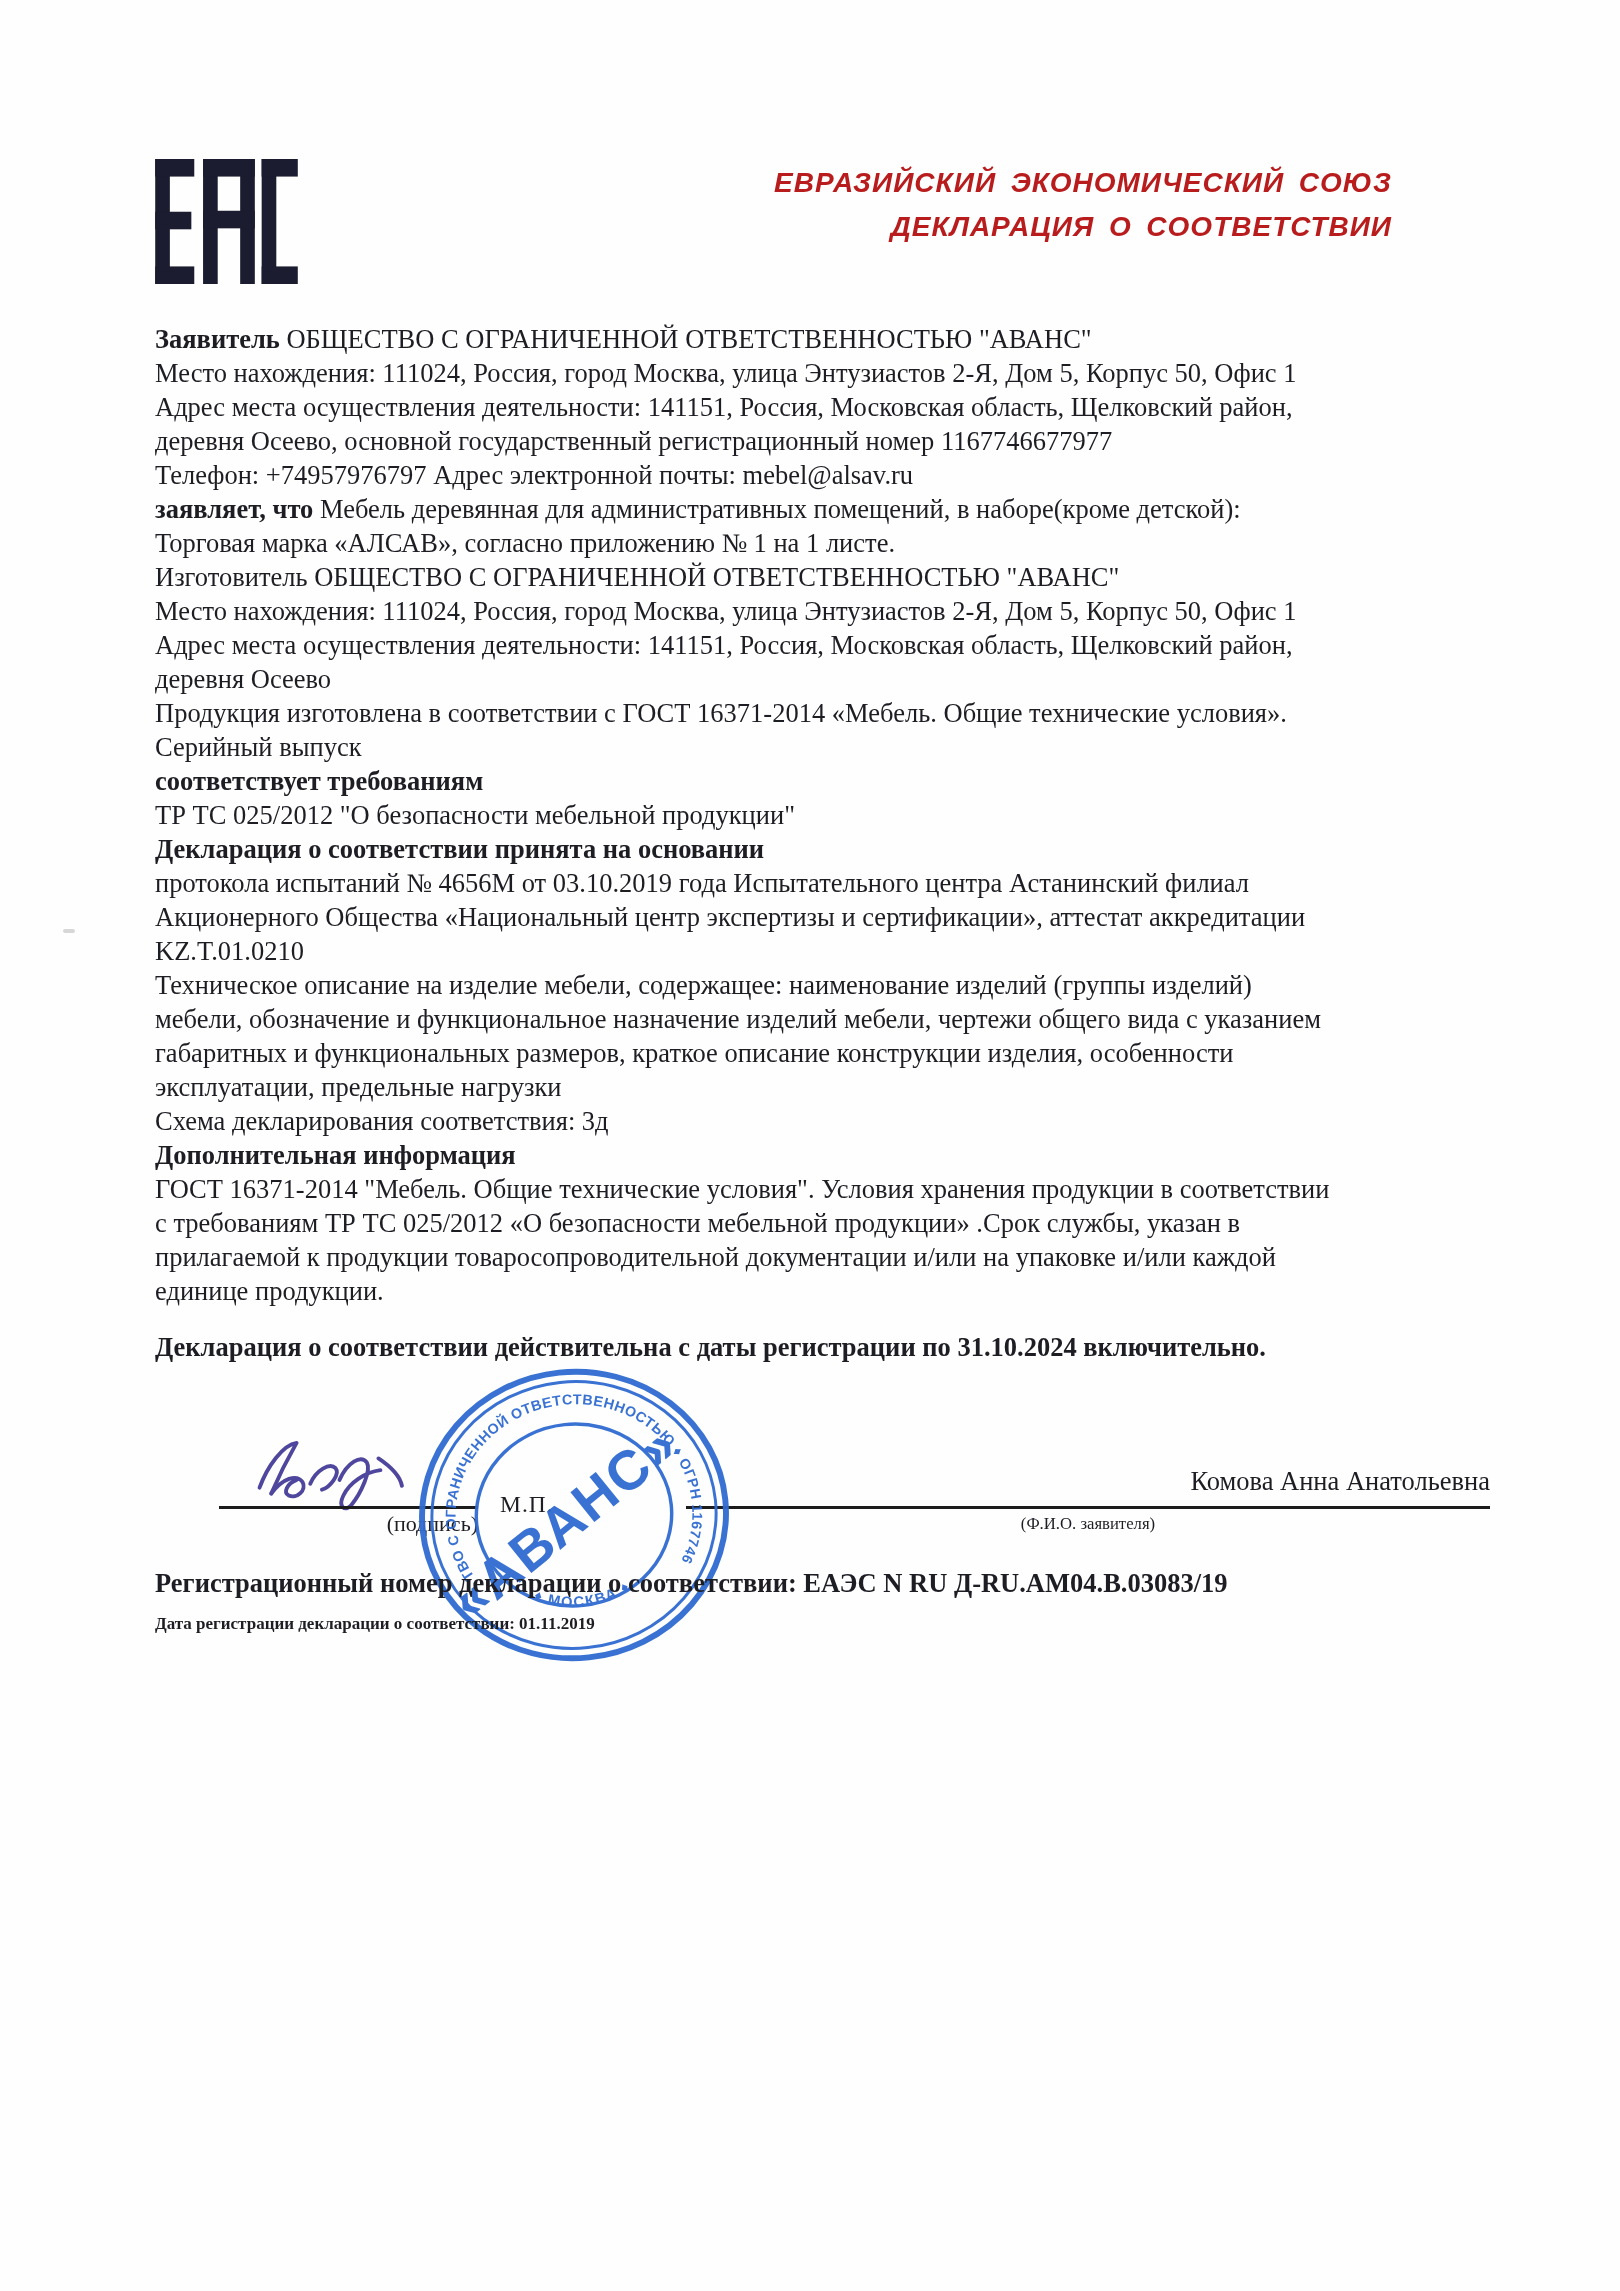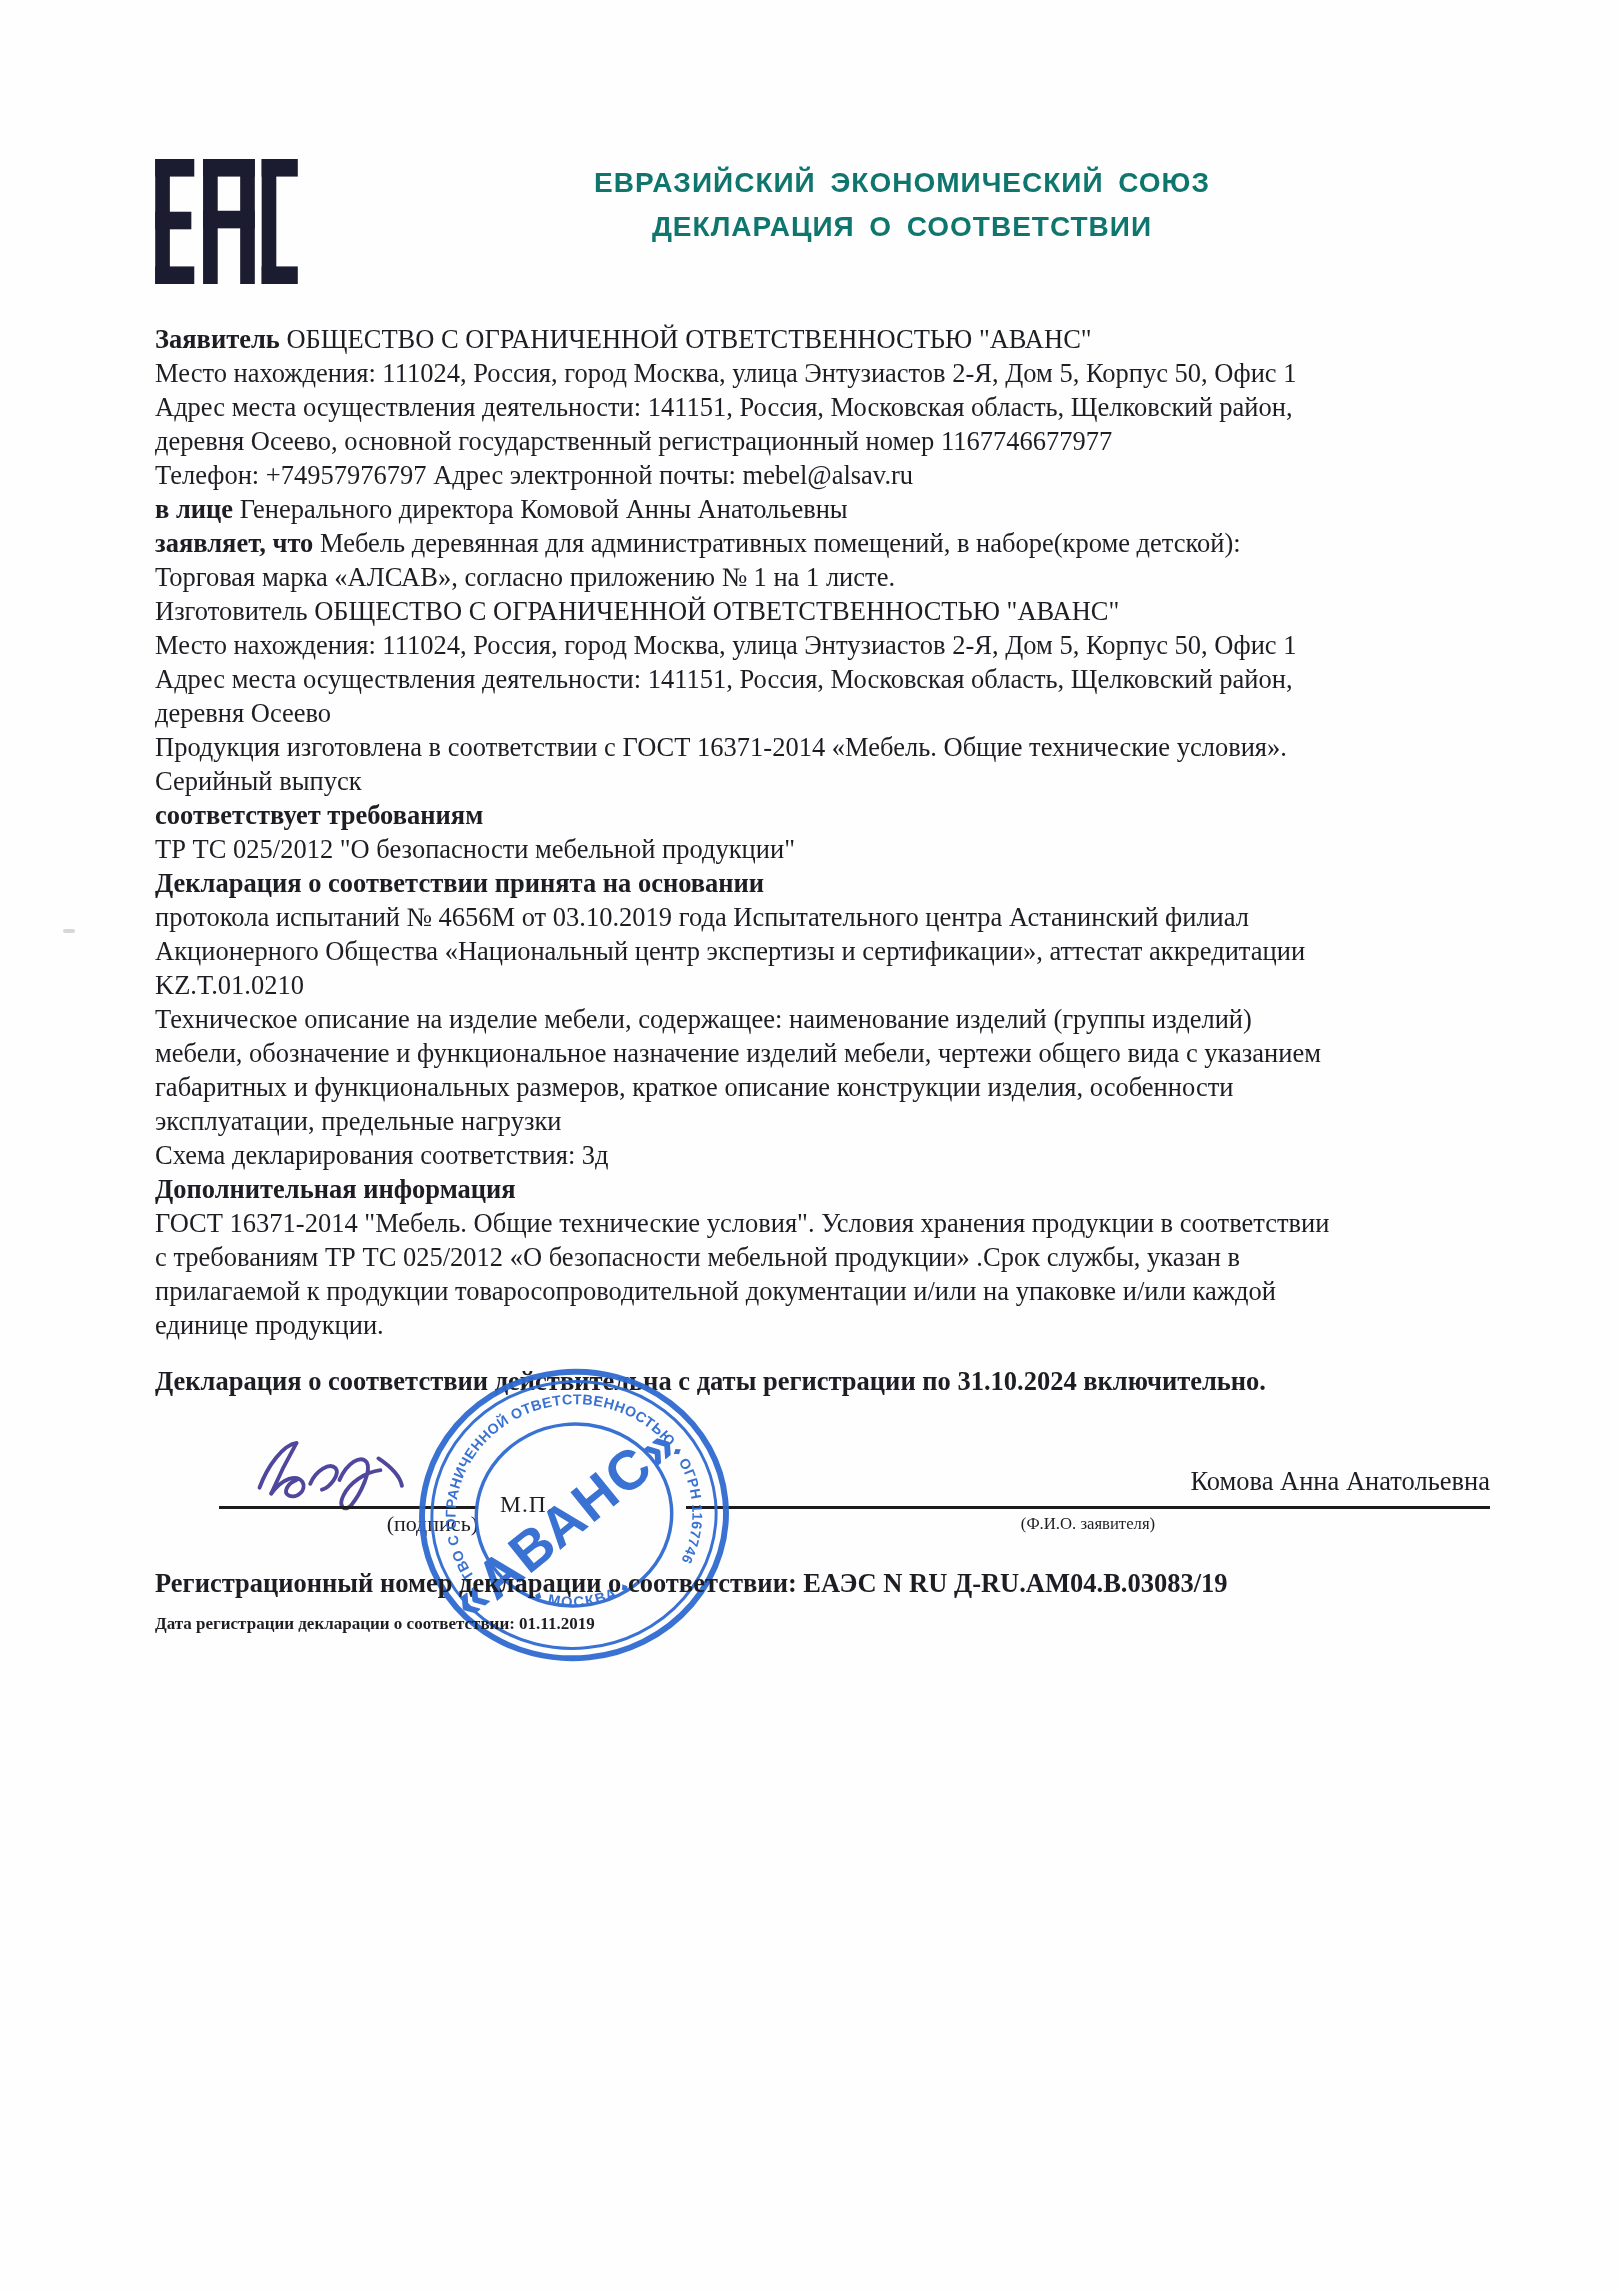--- a/index.html
+++ b/index.html
@@ -9,24 +9,24 @@
     margin:0 auto;
     background:#fefefe;
     overflow:hidden;
     font-family:"Liberation Serif","DejaVu Serif",serif;
     color:#1d1d24;
   }
   
   .eac-logo{position:absolute;left:155px;top:159px;width:143px;height:125px;}
   .doc-title{
     position:absolute;left:412px;top:161px;width:980px;
-    text-align:center;
+    text-align:right;
     font-family:"Liberation Sans","DejaVu Sans",sans-serif;
     font-weight:bold;font-size:28px;line-height:44px;
-    letter-spacing:1px;word-spacing:5.9px;color:#0f766e;
+    letter-spacing:1px;word-spacing:5.9px;color:#b91c1c;font-style:italic;
   }
   
   .body-text{
     position:absolute;left:155px;top:322px;width:1353px;
     font-size:26.5px;line-height:34px;white-space:nowrap;
   }
   .body-text .line{height:34px;}
   .body-text .gap{margin-top:21.6px;}
   .body-text b{font-weight:bold;}
   
@@ -76,21 +76,20 @@
   </div>
 
   <div class="scan-artifact"></div>
 
   <div class="body-text">
       <div class="line"><b>Заявитель</b> ОБЩЕСТВО С ОГРАНИЧЕННОЙ ОТВЕТСТВЕННОСТЬЮ "АВАНС"</div>
       <div class="line">Место нахождения: 111024, Россия, город Москва, улица Энтузиастов 2-Я, Дом 5, Корпус 50, Офис 1</div>
       <div class="line">Адрес места осуществления деятельности: 141151, Россия, Московская область, Щелковский район,</div>
       <div class="line">деревня Осеево, основной государственный регистрационный номер 1167746677977</div>
       <div class="line">Телефон: +74957976797 Адрес электронной почты: mebel@alsav.ru</div>
-      <div class="line"><b>в лице</b> Генерального директора Комовой Анны Анатольевны</div>
       <div class="line"><b>заявляет, что</b> Мебель деревянная для административных помещений, в наборе(кроме детской):</div>
       <div class="line">Торговая марка «АЛСАВ», согласно приложению № 1 на 1 листе.</div>
       <div class="line">Изготовитель ОБЩЕСТВО С ОГРАНИЧЕННОЙ ОТВЕТСТВЕННОСТЬЮ "АВАНС"</div>
       <div class="line">Место нахождения: 111024, Россия, город Москва, улица Энтузиастов 2-Я, Дом 5, Корпус 50, Офис 1</div>
       <div class="line">Адрес места осуществления деятельности: 141151, Россия, Московская область, Щелковский район,</div>
       <div class="line">деревня Осеево</div>
       <div class="line">Продукция изготовлена в соответствии с ГОСТ 16371-2014 «Мебель. Общие технические условия».</div>
       <div class="line">Серийный выпуск</div>
       <div class="line"><b>соответствует требованиям</b></div>
       <div class="line">ТР ТС 025/2012 "О безопасности мебельной продукции"</div>

